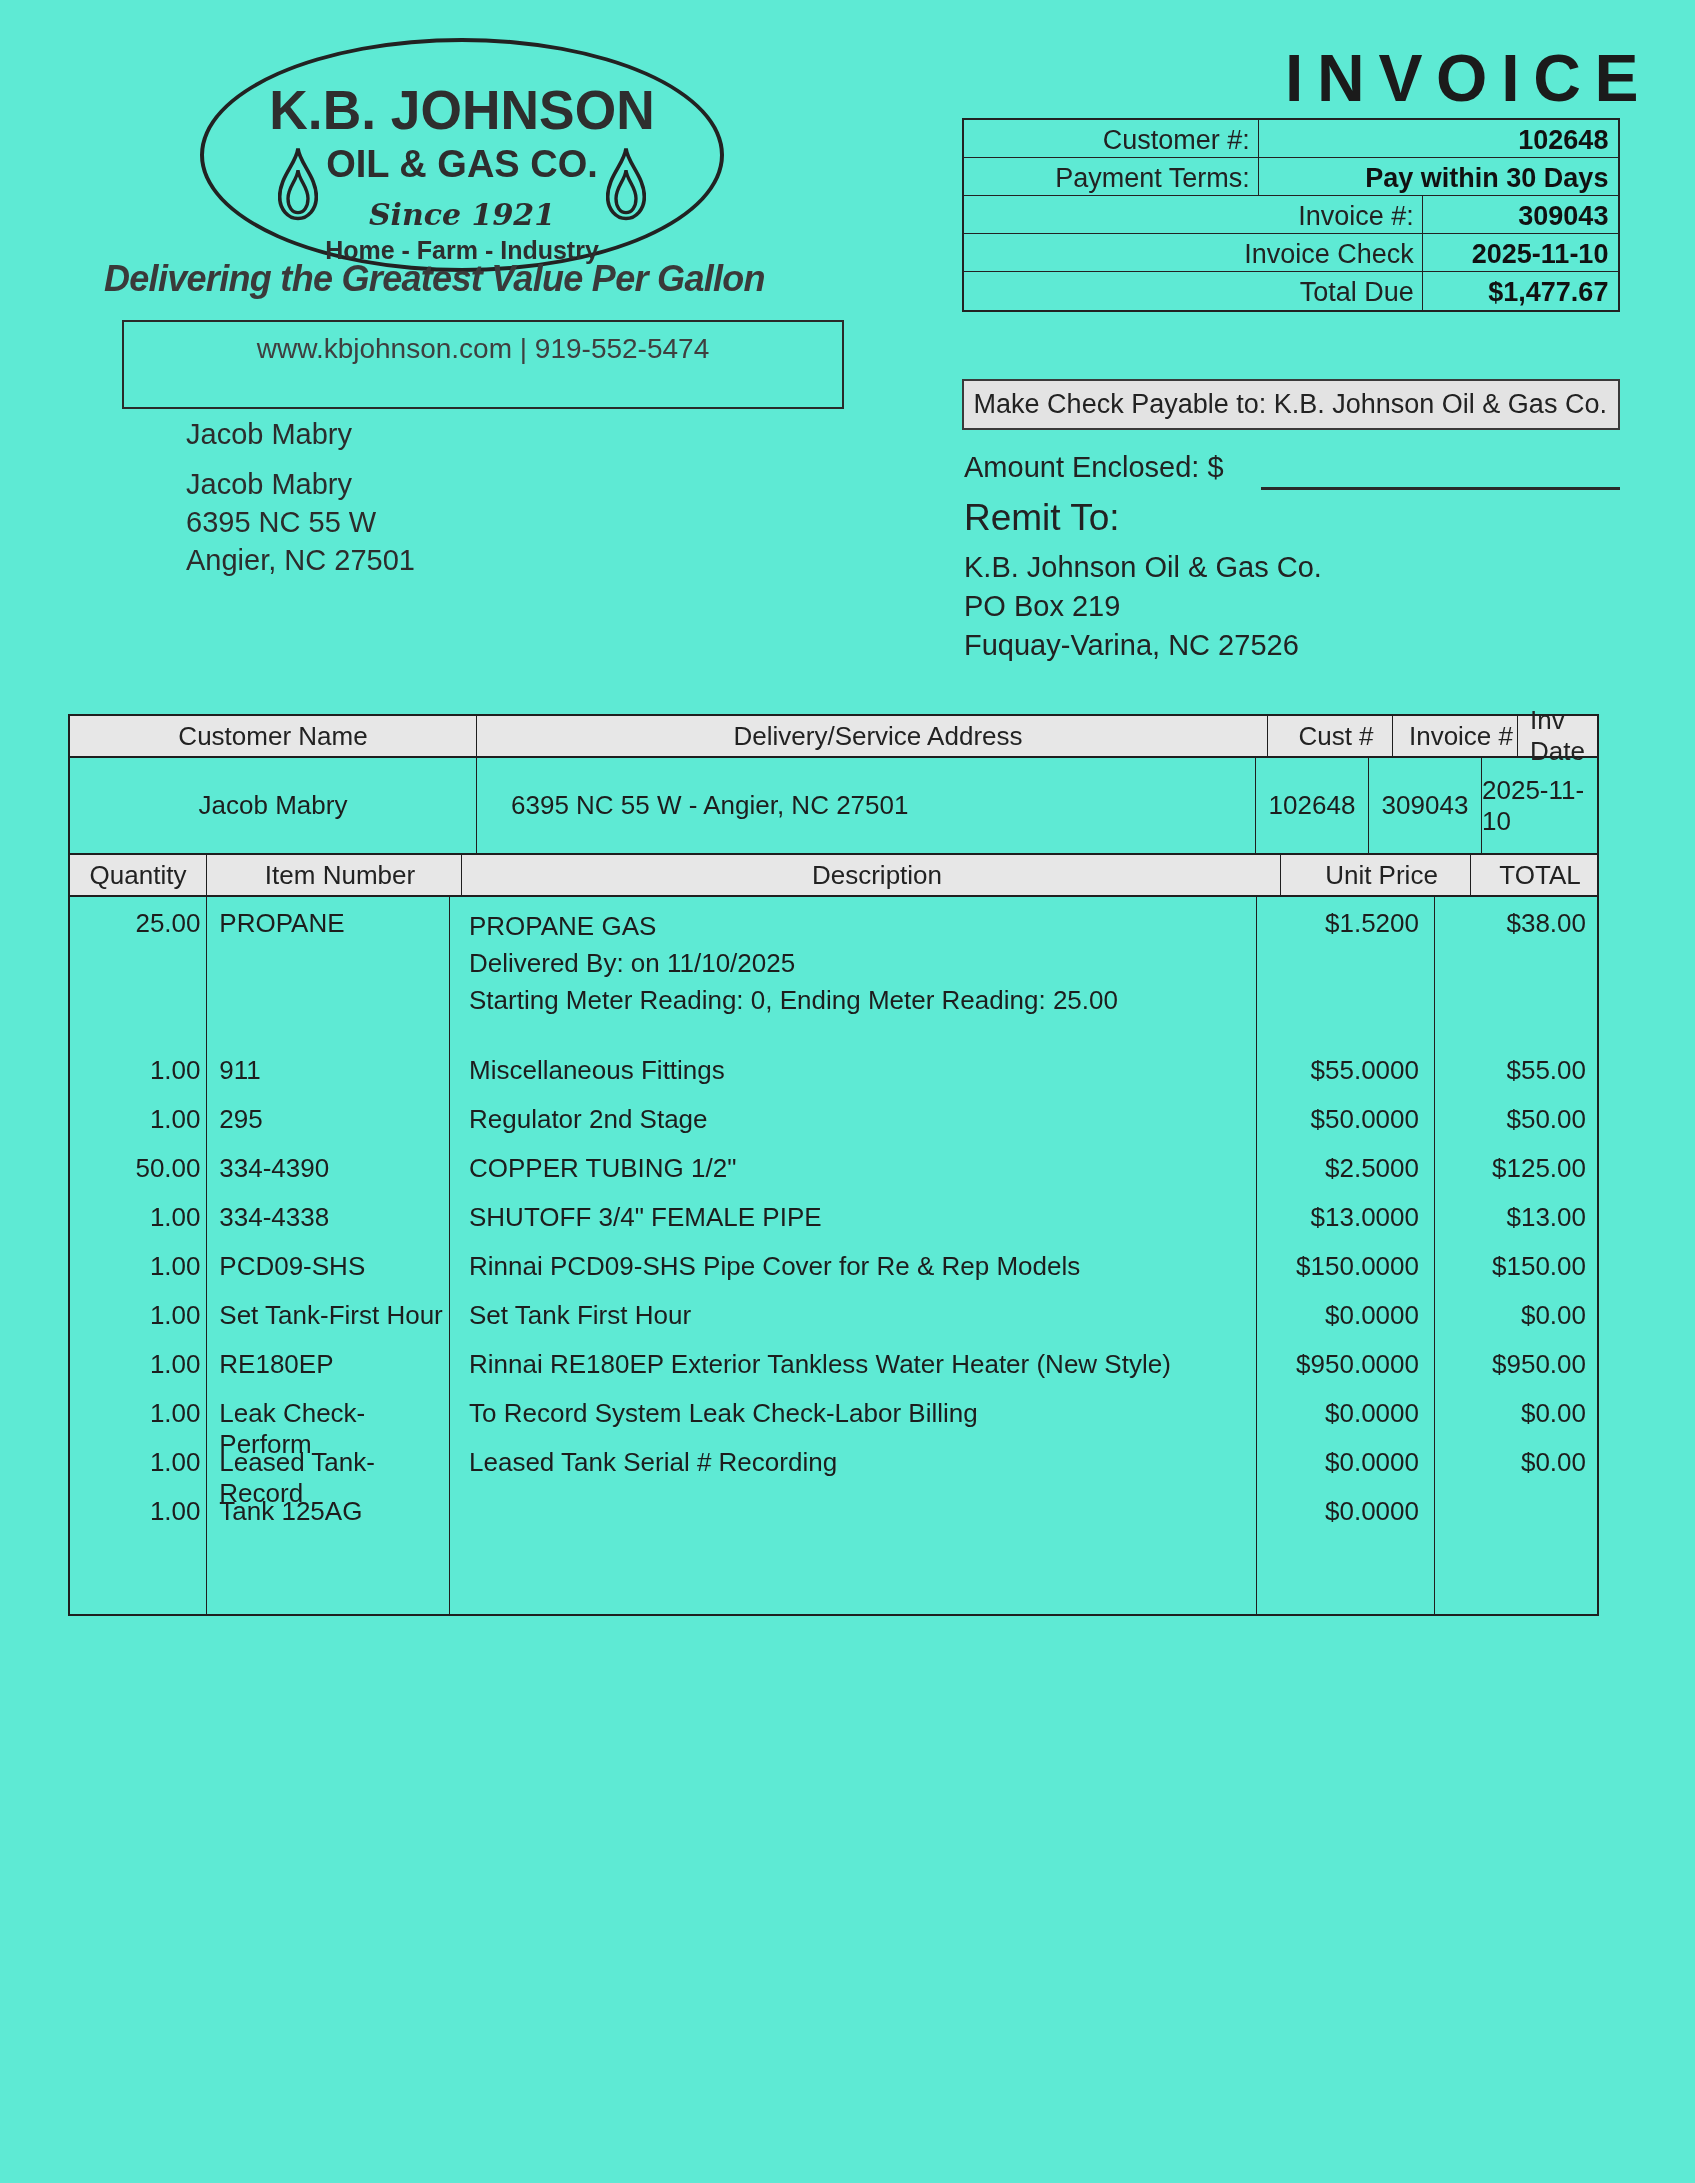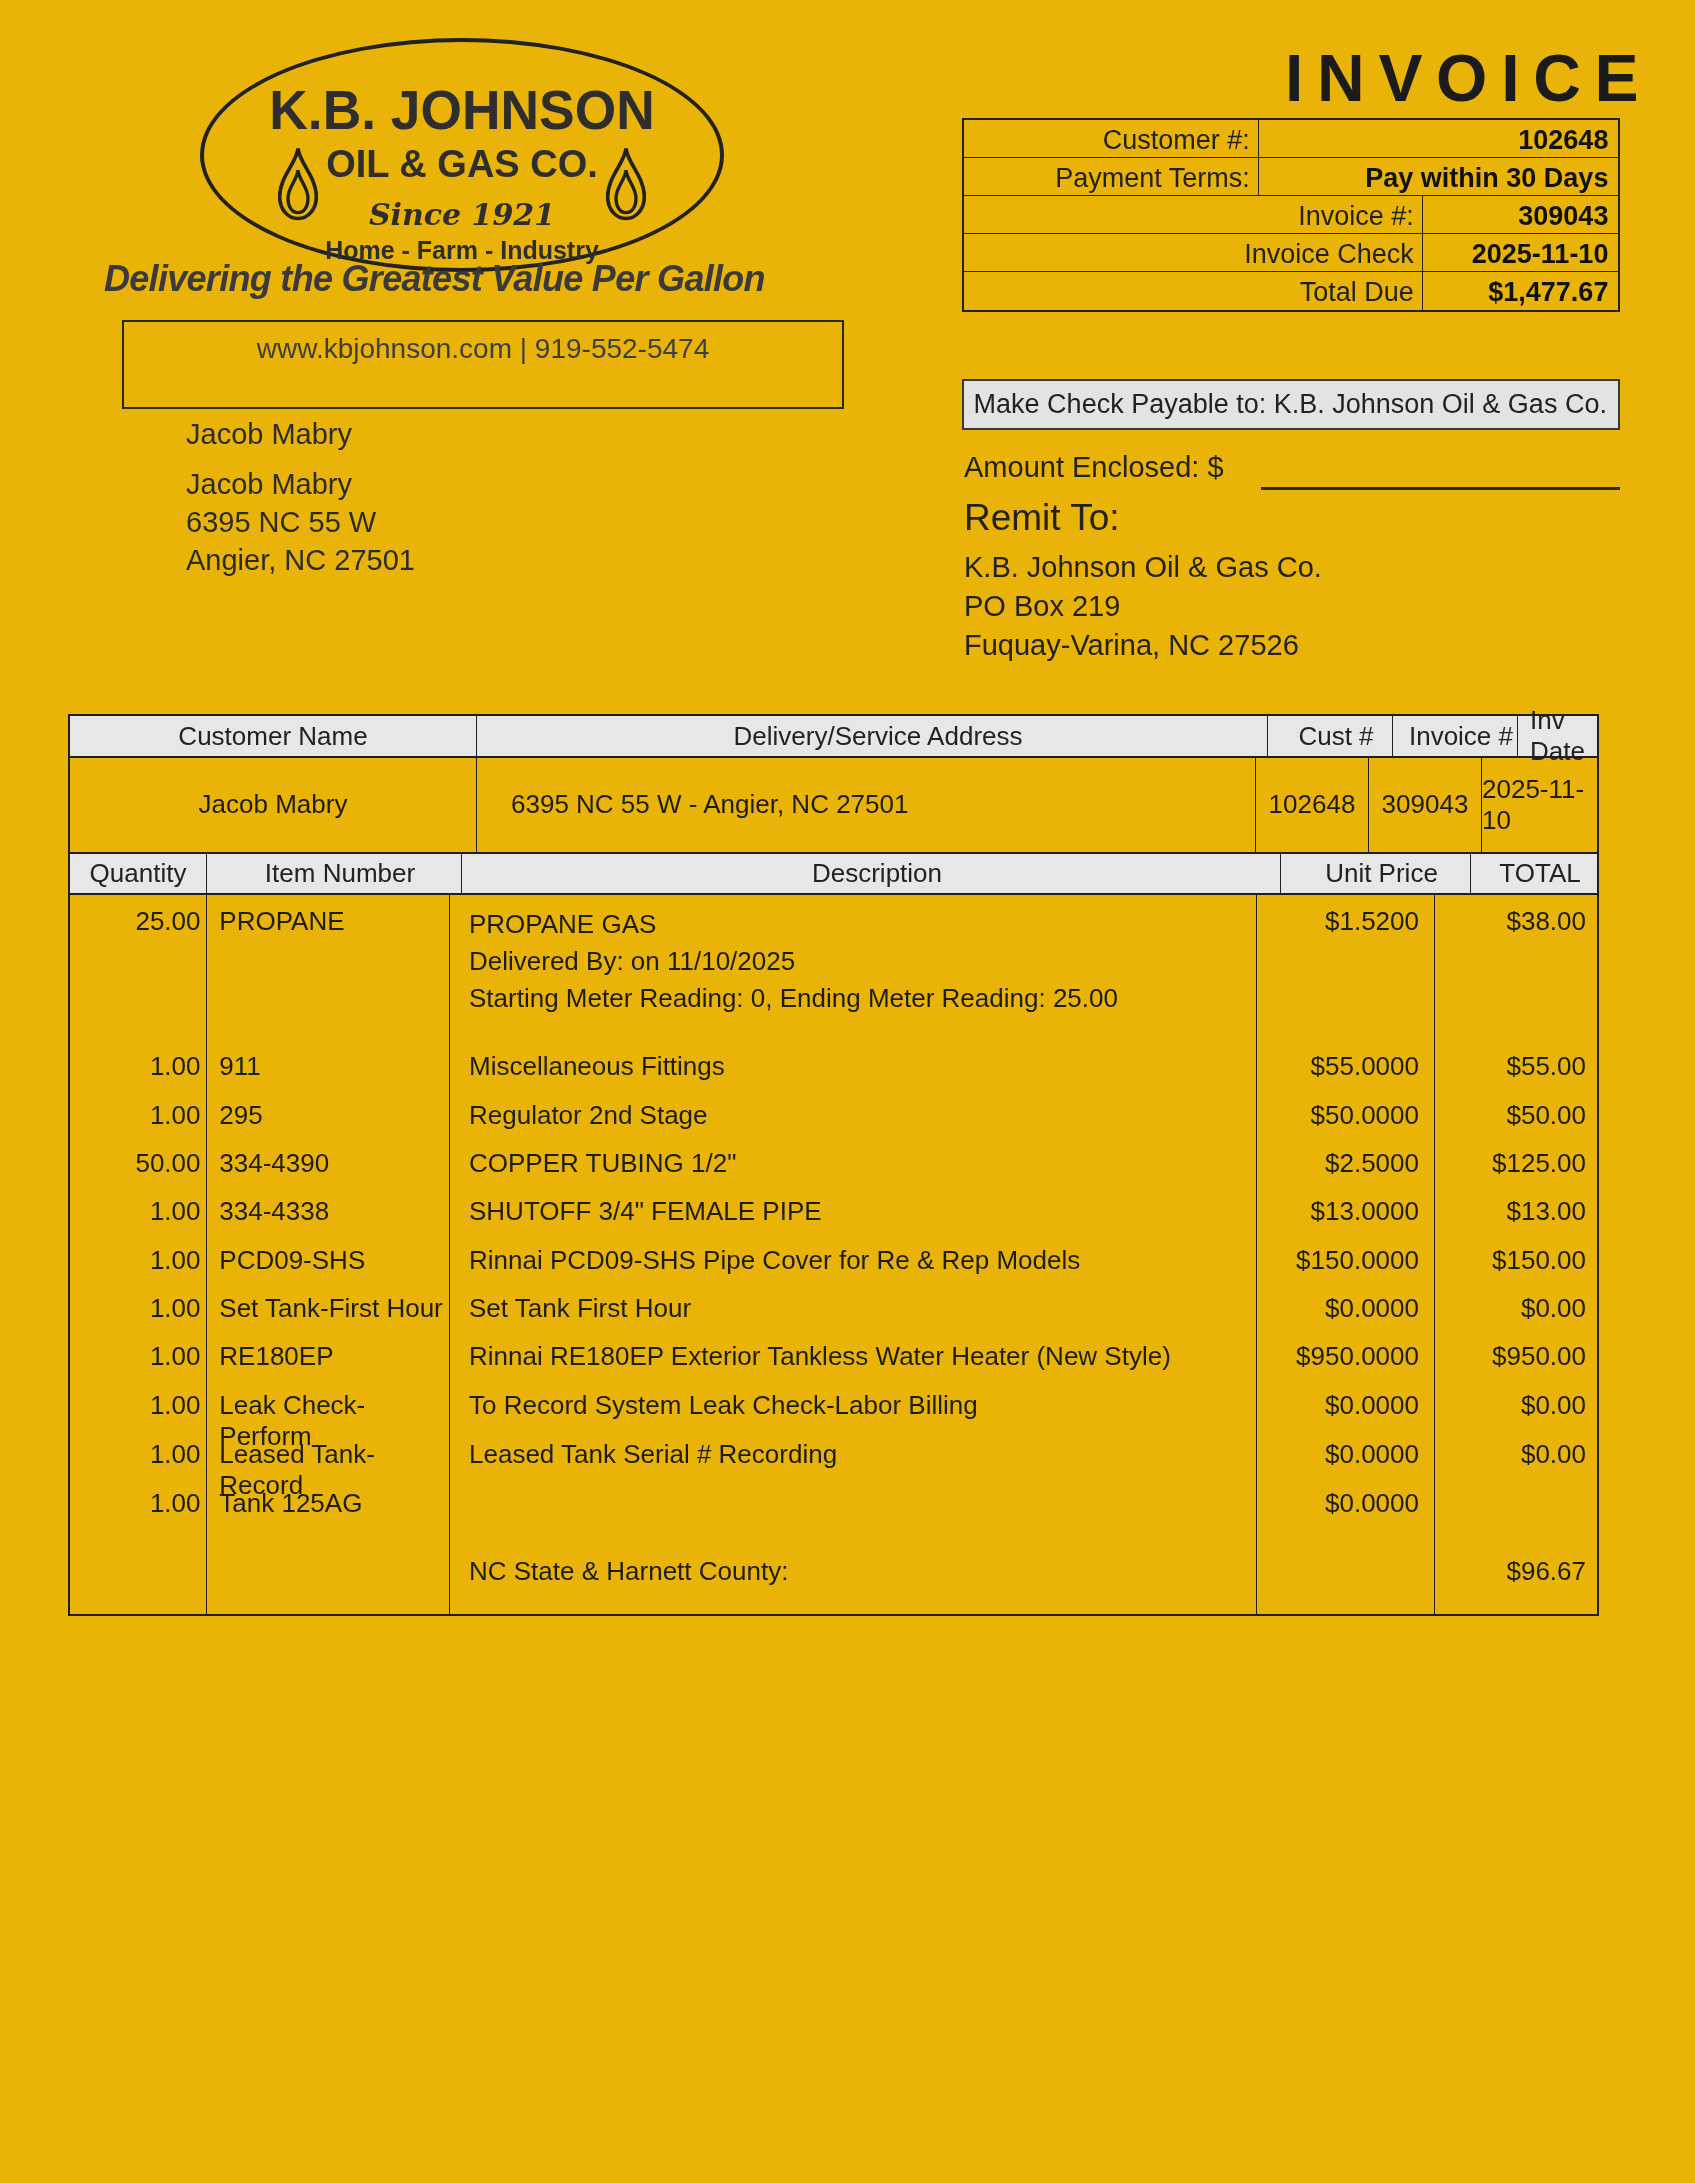--- a/index.html
+++ b/index.html
@@ -1,18 +1,18 @@
 <!DOCTYPE html>
 <html style="font-size:11px"><head>
 <meta charset="utf-8">
 <style>
   * { margin:0; padding:0; box-sizing:border-box; }
   html,body { background:#ffffff; }
   body { font-family:"Liberation Sans", sans-serif; color:#1d1d1d; }
-  .page { position:relative; width:1695px; height:2183px; background:#eab308; overflow:hidden; }
+  .page { position:relative; width:1695px; height:2183px; background:#5eead4; overflow:hidden; }
 
   
   .logo-ellipse { position:absolute; left:200px; top:38px; width:524px; height:234px;
     border:4.8px solid #222; border-radius:50%; text-align:center; }
   .logo-name { margin-top:36px; font-size:55px; font-weight:800; letter-spacing:0px;
     transform:scaleX(0.97); color:#2e2e2e; }
   .logo-sub { margin-top:1.4px; font-size:38px; font-weight:800; color:#2e2e2e; }
   .logo-since { margin-top:11px; font-size:30px; font-weight:700; font-style:italic;
     font-family:"DejaVu Serif", serif; color:#2e2e2e; }
   .logo-markets { margin-top:4.1px; font-size:25px; font-weight:800; color:#2e2e2e; }
@@ -267,27 +267,20 @@
     </div>
 
     <div class="brow r">
       <div class="c c-qty">1.00</div>
       <div class="c c-item">Tank 125AG</div>
       <div class="c c-desc"></div>
       <div class="c c-unit">$0.0000</div>
       <div class="c c-total"></div>
     </div>
 
-    <div class="brow r-tax">
-      <div class="c c-qty"></div>
-      <div class="c c-item"></div>
-      <div class="c c-desc">NC State &amp; Harnett County:</div>
-      <div class="c c-unit"></div>
-      <div class="c c-total">$96.67</div>
-    </div>
 
     <div class="brow r-fill">
       <div class="c c-qty"></div>
       <div class="c c-item"></div>
       <div class="c c-desc"></div>
       <div class="c c-unit"></div>
       <div class="c c-total"></div>
     </div>
 
   </div>

